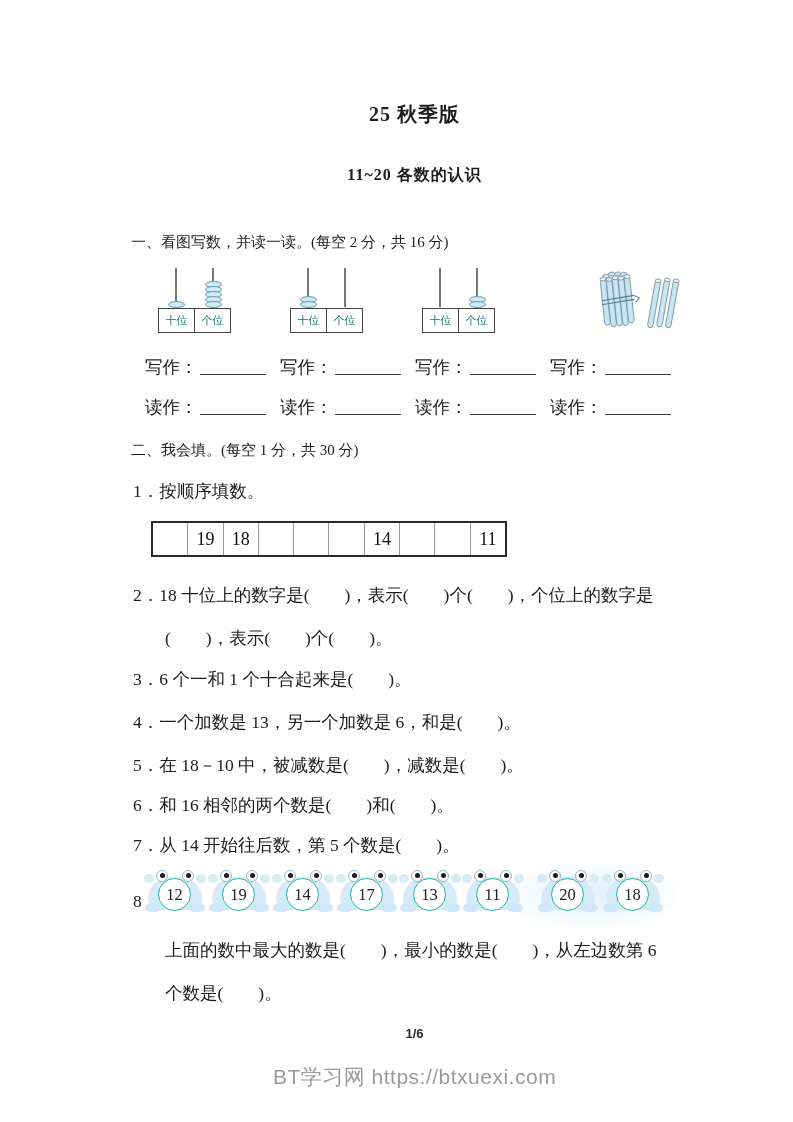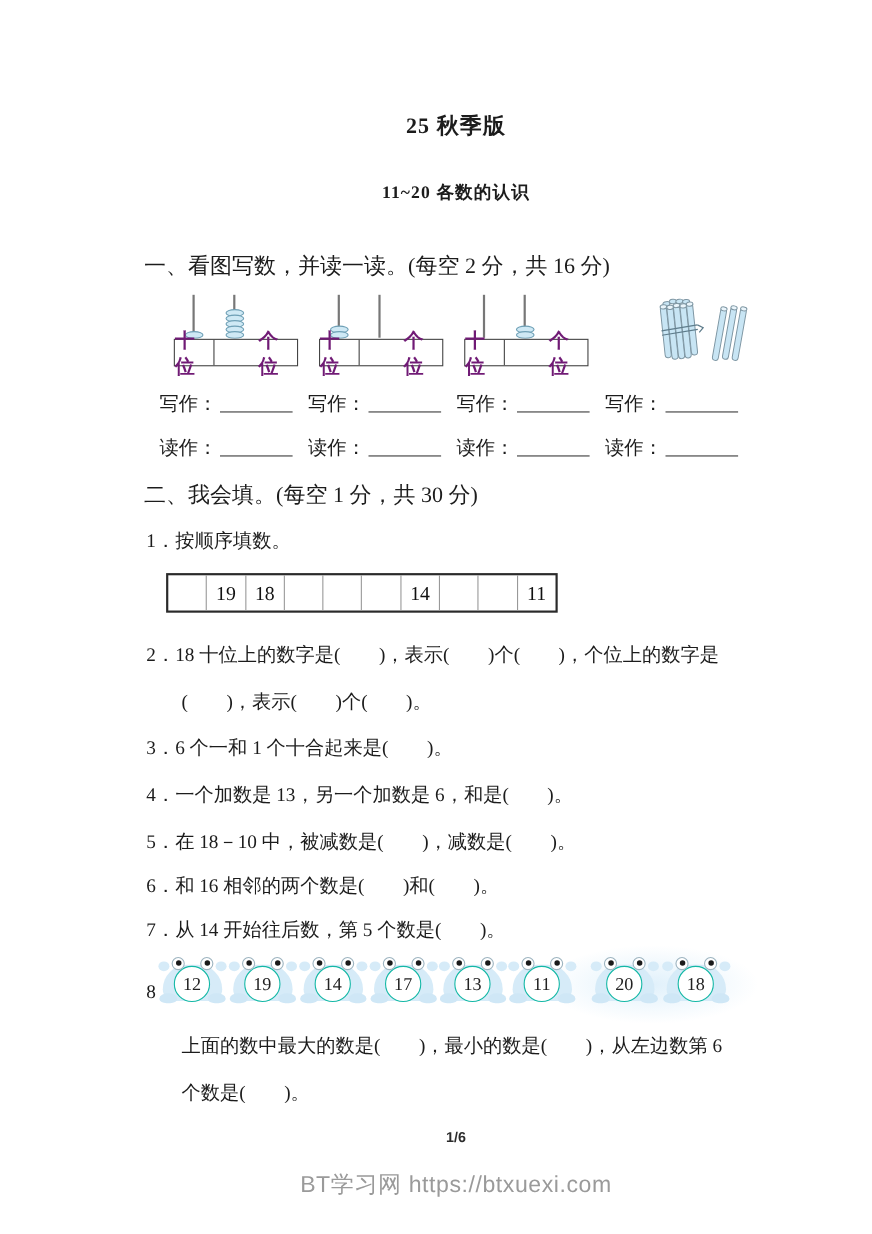--- a/index.html
+++ b/index.html
@@ -9,35 +9,35 @@
     margin:0 auto;
     background:#ffffff;
     font-family:"Liberation Serif","DejaVu Serif",serif;
     color:#1c1c1c;
     overflow:hidden;
   }
   .abs{position:absolute;margin-left:18px;}
   .center{left:0;width:793px;text-align:center;}
   .doc-title{top:101px;font-size:20px;font-weight:bold;letter-spacing:1px;}
   .doc-subtitle{top:165px;font-size:16px;font-weight:bold;letter-spacing:1px;}
-  .heading{font-size:20px;line-height:22px;white-space:nowrap;text-align:center;}
+  .heading{font-size:15px;line-height:22px;white-space:nowrap;text-align:center;}
   .qline{font-size:17.5px;line-height:22px;white-space:nowrap;}
 
   
   .abacus{position:absolute;width:74px;height:65px;}
   .rod{position:absolute;top:0;width:1.5px;height:39px;background:#777;}
   .rod.tens{left:17px;}
   .rod.ones{left:54px;}
   .bead-stack{position:absolute;bottom:25px;width:20px;display:flex;flex-direction:column;align-items:center;}
   .bead-stack.tens{left:8px;}
   .bead-stack.ones{left:45px;}
   .bead{width:17px;height:7px;border-radius:50%;background:#cfe9f5;border:1px solid #6fa0b6;box-sizing:border-box;margin-top:-2px;flex:none;}
   .pv-box{position:absolute;bottom:0;left:0;display:flex;border:1.2px solid #444;background:#fff;}
-  .pv-cell{width:35px;height:23px;display:flex;align-items:center;justify-content:center;font-size:18px;color:#701a75;font-weight:bold;}
-  .pv-cell + .pv-cell{border-left:1.2px solid #444;padding-left:40px;}
+  .pv-cell{width:35px;height:23px;display:flex;align-items:center;justify-content:center;font-size:11px;color:#0f766e;}
+  .pv-cell + .pv-cell{border-left:1.2px solid #444;}
 
   
   .blank-col{position:absolute;font-size:17.5px;white-space:nowrap;}
   .uline{display:inline-block;width:66px;height:15px;border-bottom:1.3px solid #3a3a3a;vertical-align:-2px;margin-left:2px;}
 
   
   .seq-table{position:absolute;left:151px;top:521px;width:356px;height:36px;display:flex;border:2px solid #2a2a2a;box-sizing:border-box;background:#fff;}
   .seq-cell{flex:1;display:flex;align-items:center;justify-content:center;font-size:18px;color:#111;}
   .seq-cell + .seq-cell{border-left:1px solid #999;}
 

